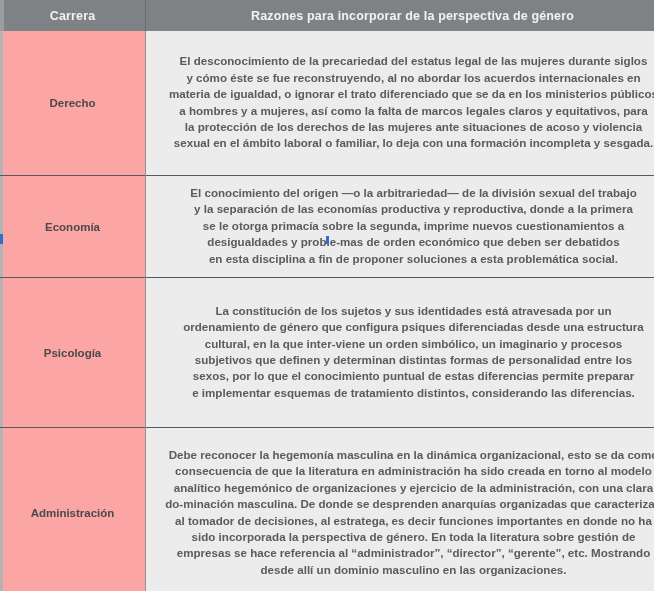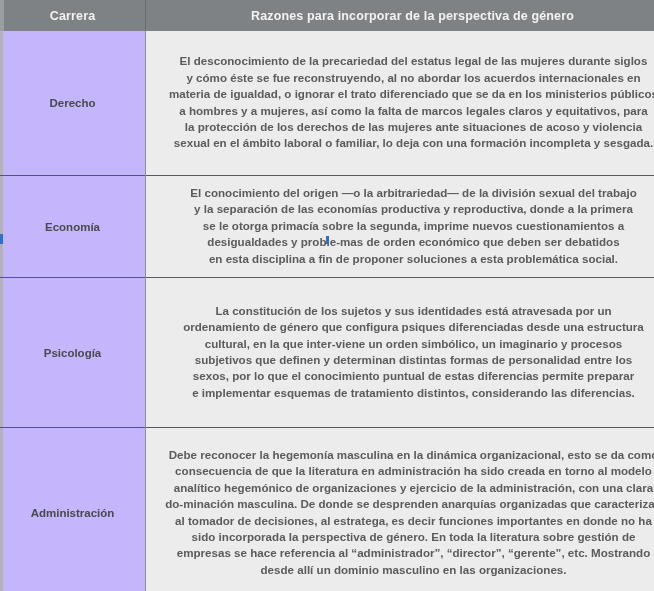--- a/index.html
+++ b/index.html
@@ -52,21 +52,21 @@
   
   td {
     vertical-align: middle;
     border-top: 1px solid #58595b;
     padding: 0;
   }
   tbody tr:first-child td { border-top: none; }
 
   td.cell-carrera {
     width: 133px;
-    background: #c4b5fd;
+    background: #fca5a5;
     color: #4a4a4a;
     font-size: 11.5px;
     font-weight: bold;
     text-align: center;
     border-right: 1px solid #8f9194;
     box-shadow: inset 3px 0 0 #b3b3b3;
   }
 
   td.cell-razones {
     width: 521px;

